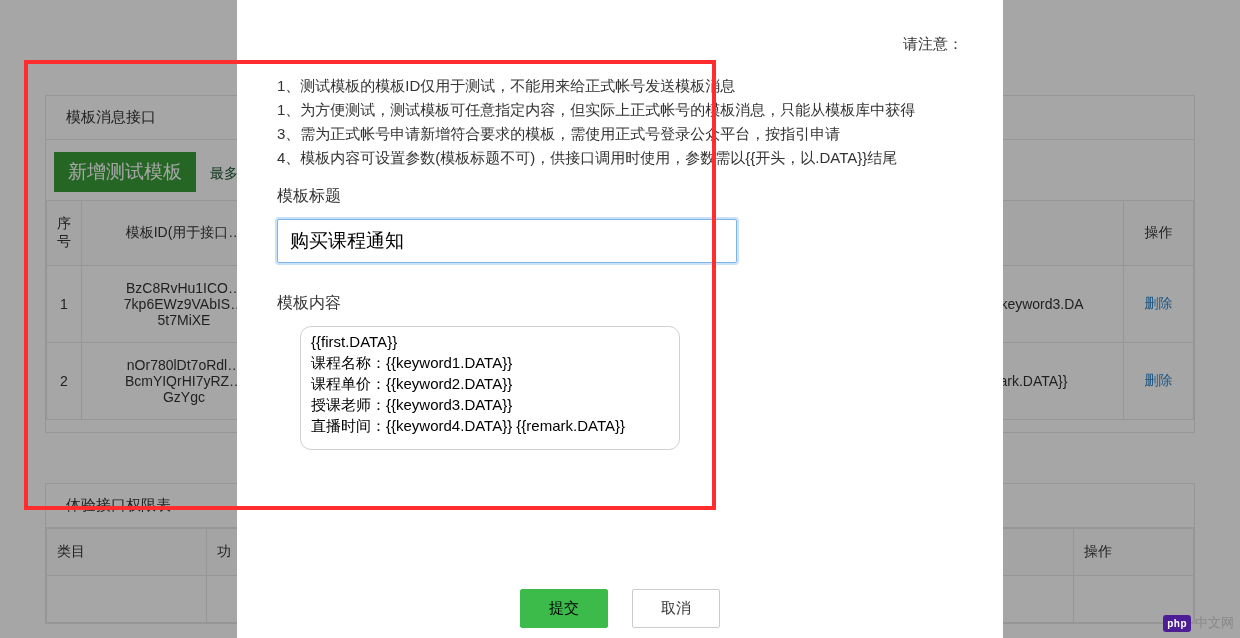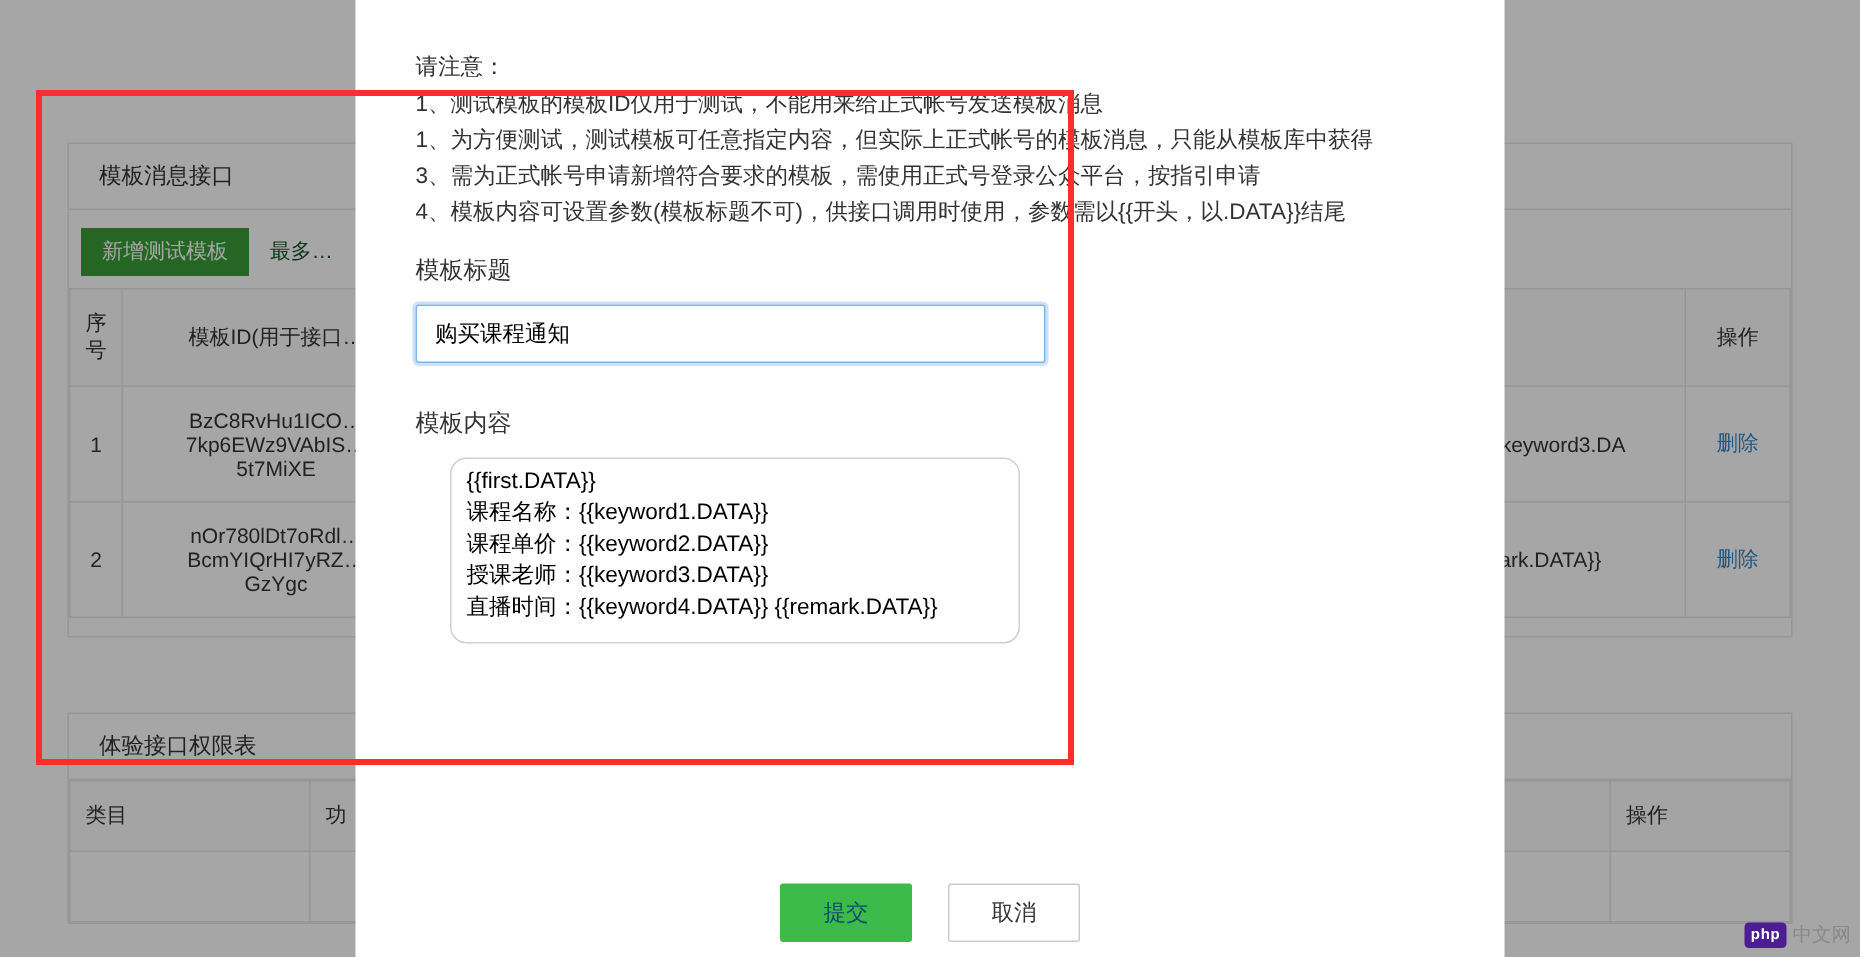--- a/index.html
+++ b/index.html
@@ -39,21 +39,21 @@
       padding: 12px 20px;
       font-size: 15px;
     }
     .panel-body { padding: 12px 0; }
     
     .add-btn {
       display: inline-block;
       background: #3a9d3a;
       color: #fff;
       padding: 7px 14px;
-      font-size: 14px;
+      font-size: 19px;
       margin-left: 8px;
       margin-right: 10px;
     }
     .hint-inline { display: inline; color: #14532d; }
     
     table.tmpl {
       width: 100%;
       border-collapse: collapse;
       margin-top: 8px;
     }
@@ -114,29 +114,29 @@
     .modal {
       position: absolute;
       left: 237px;
       top: 0;
       width: 766px;
       height: 638px;
       background: #fff;
       z-index: 100;
       padding: 35px 40px 0;
     }
-    .modal .notice-title { margin-bottom: 4px; font-size: 15px; }
+    .modal .notice-title { margin-bottom: 20px; font-size: 15px; text-align: right; }
     .modal .notice-list { list-style: none; font-size: 15px; line-height: 1.6; }
     .modal .section-label { margin-top: 16px; margin-bottom: 12px; font-size: 16px; }
     .modal input[type=text] {
-      width: 420px;
+      width: 460px;
       padding: 10px 12px;
       border: 1px solid #7fb4e6;
       outline: 2px solid rgba(100,170,240,0.35);
-      font-size: 15px;
+      font-size: 19px;
       border-radius: 2px;
     }
     .modal textarea {
       width: 380px;
       height: 124px;
       padding: 4px 10px;
       border: 1px solid #d0d0d0;
       font-size: 15px;
       font-family: inherit;
       resize: none;
@@ -152,21 +152,21 @@
     }
     .btn {
       display: inline-block;
       padding: 9px 28px;
       font-size: 15px;
       border: 1px solid transparent;
       cursor: pointer;
       margin: 0 10px;
       border-radius: 2px;
     }
-    .btn-primary { background: #3cbb4b; color: #0c4a6e; border-color: #3cbb4b;}
+    .btn-primary { background: #3cbb4b; color: #000000; border-color: #3cbb4b;}
     .btn-default { background: #fff; color: #333; border: 1px solid #ccc;}
     
     
     .watermark {
       position: absolute;
       right: 6px;
       bottom: 6px;
       z-index: 300;
       display: flex;
       align-items: center;

